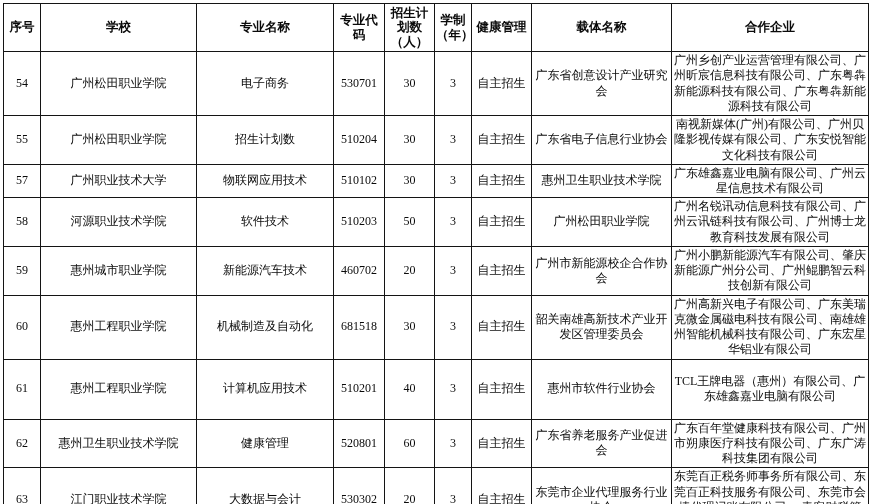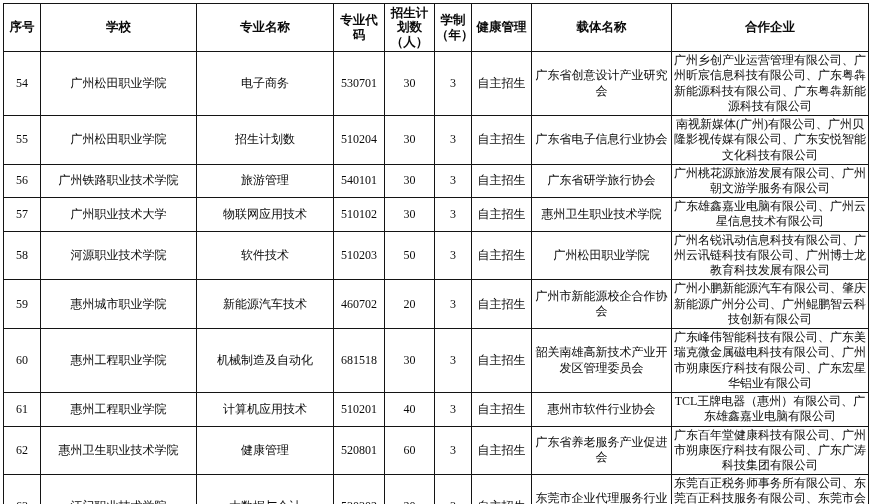--- a/index.html
+++ b/index.html
@@ -108,31 +108,20 @@
           <td>广州松田职业学院</td>
           <td>招生计划数</td>
           <td>510204</td>
           <td>30</td>
           <td>3</td>
           <td>自主招生</td>
           <td>广东省电子信息行业协会</td>
           <td>南视新媒体(广州)有限公司、广州贝隆影视传媒有限公司、广东安悦智能文化科技有限公司</td>
         </tr>
         <tr>
-          <td>56</td>
-          <td>广州铁路职业技术学院</td>
-          <td>旅游管理</td>
-          <td>540101</td>
-          <td>30</td>
-          <td>3</td>
-          <td>自主招生</td>
-          <td>广东省研学旅行协会</td>
-          <td>广州桃花源旅游发展有限公司、广州朝文游学服务有限公司</td>
-        </tr>
-        <tr>
           <td>57</td>
           <td>广州职业技术大学</td>
           <td>物联网应用技术</td>
           <td>510102</td>
           <td>30</td>
           <td>3</td>
           <td>自主招生</td>
           <td>惠州卫生职业技术学院</td>
           <td>广东雄鑫嘉业电脑有限公司、广州云星信息技术有限公司</td>
         </tr>
@@ -160,21 +149,21 @@
         </tr>
         <tr>
           <td>60</td>
           <td>惠州工程职业学院</td>
           <td>机械制造及自动化</td>
           <td>681518</td>
           <td>30</td>
           <td>3</td>
           <td>自主招生</td>
           <td>韶关南雄高新技术产业开发区管理委员会</td>
-          <td>广东峰伟智能科技有限公司、广东美瑞克微金属磁电科技有限公司、广州市朔康医疗科技有限公司、广东宏星华铝业有限公司</td>
+          <td>广州高新兴电子有限公司、广东美瑞克微金属磁电科技有限公司、南雄雄州智能机械科技有限公司、广东宏星华铝业有限公司</td>
         </tr>
         <tr>
           <td>61</td>
           <td>惠州工程职业学院</td>
           <td>计算机应用技术</td>
           <td>510201</td>
           <td>40</td>
           <td>3</td>
           <td>自主招生</td>
           <td>惠州市软件行业协会</td>

